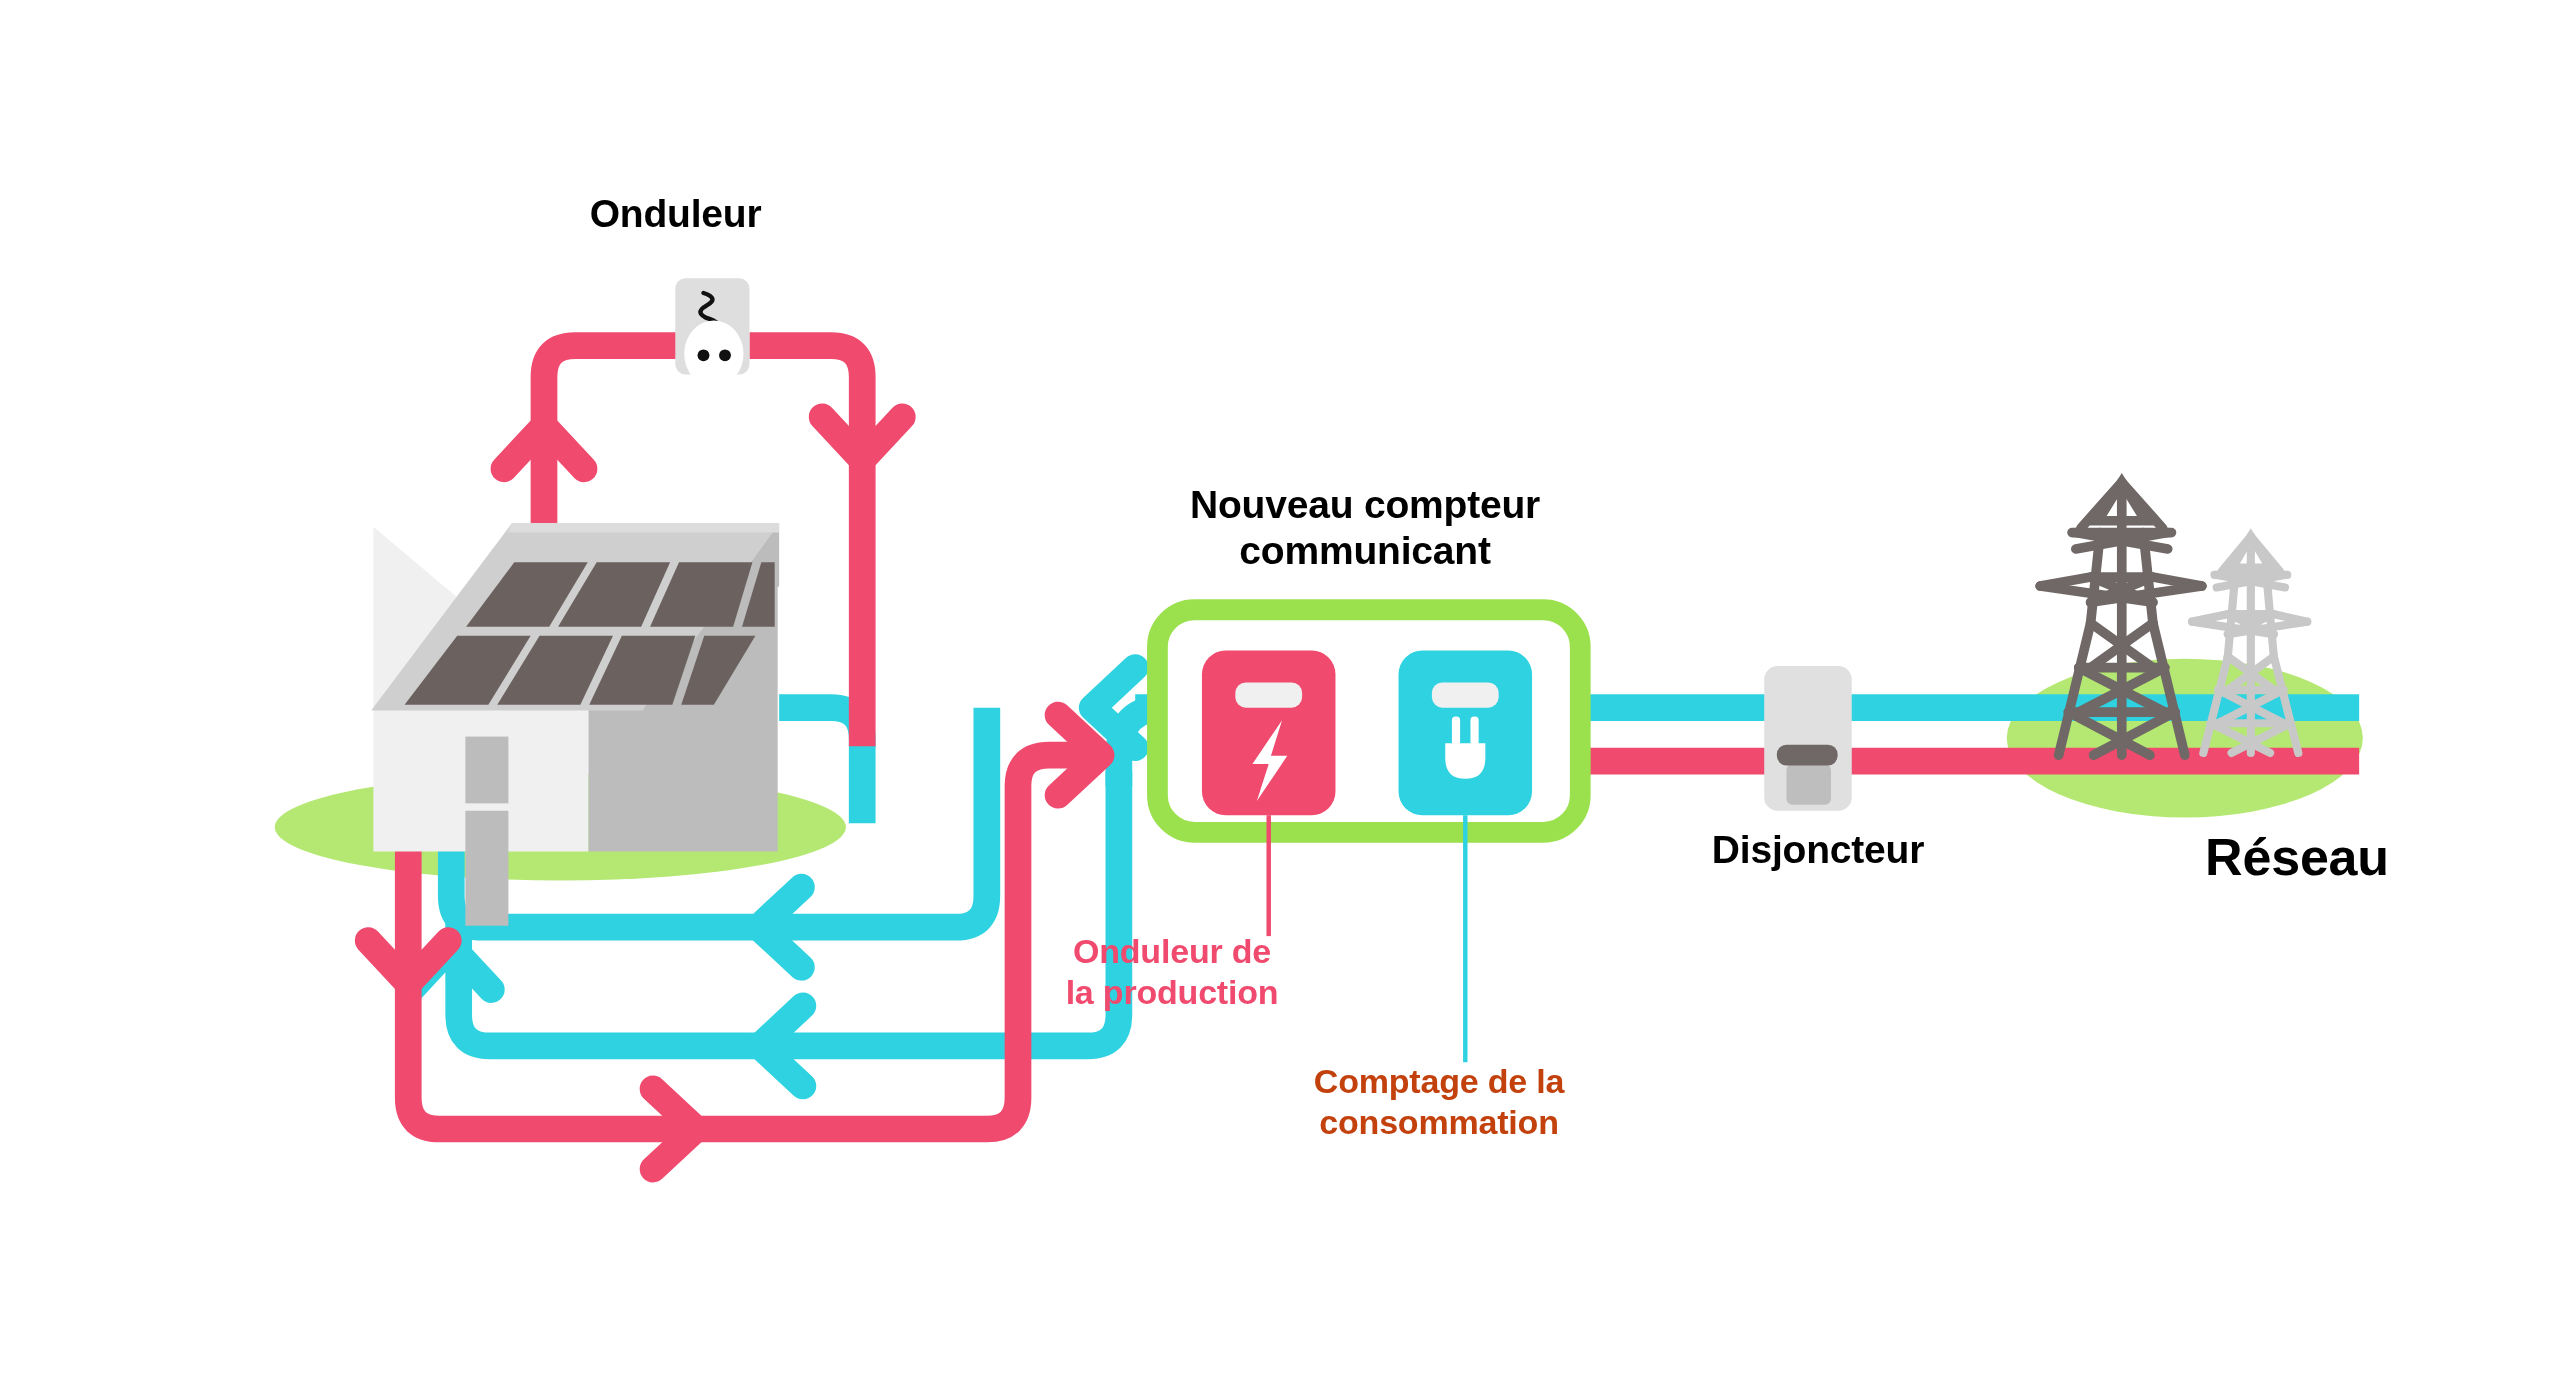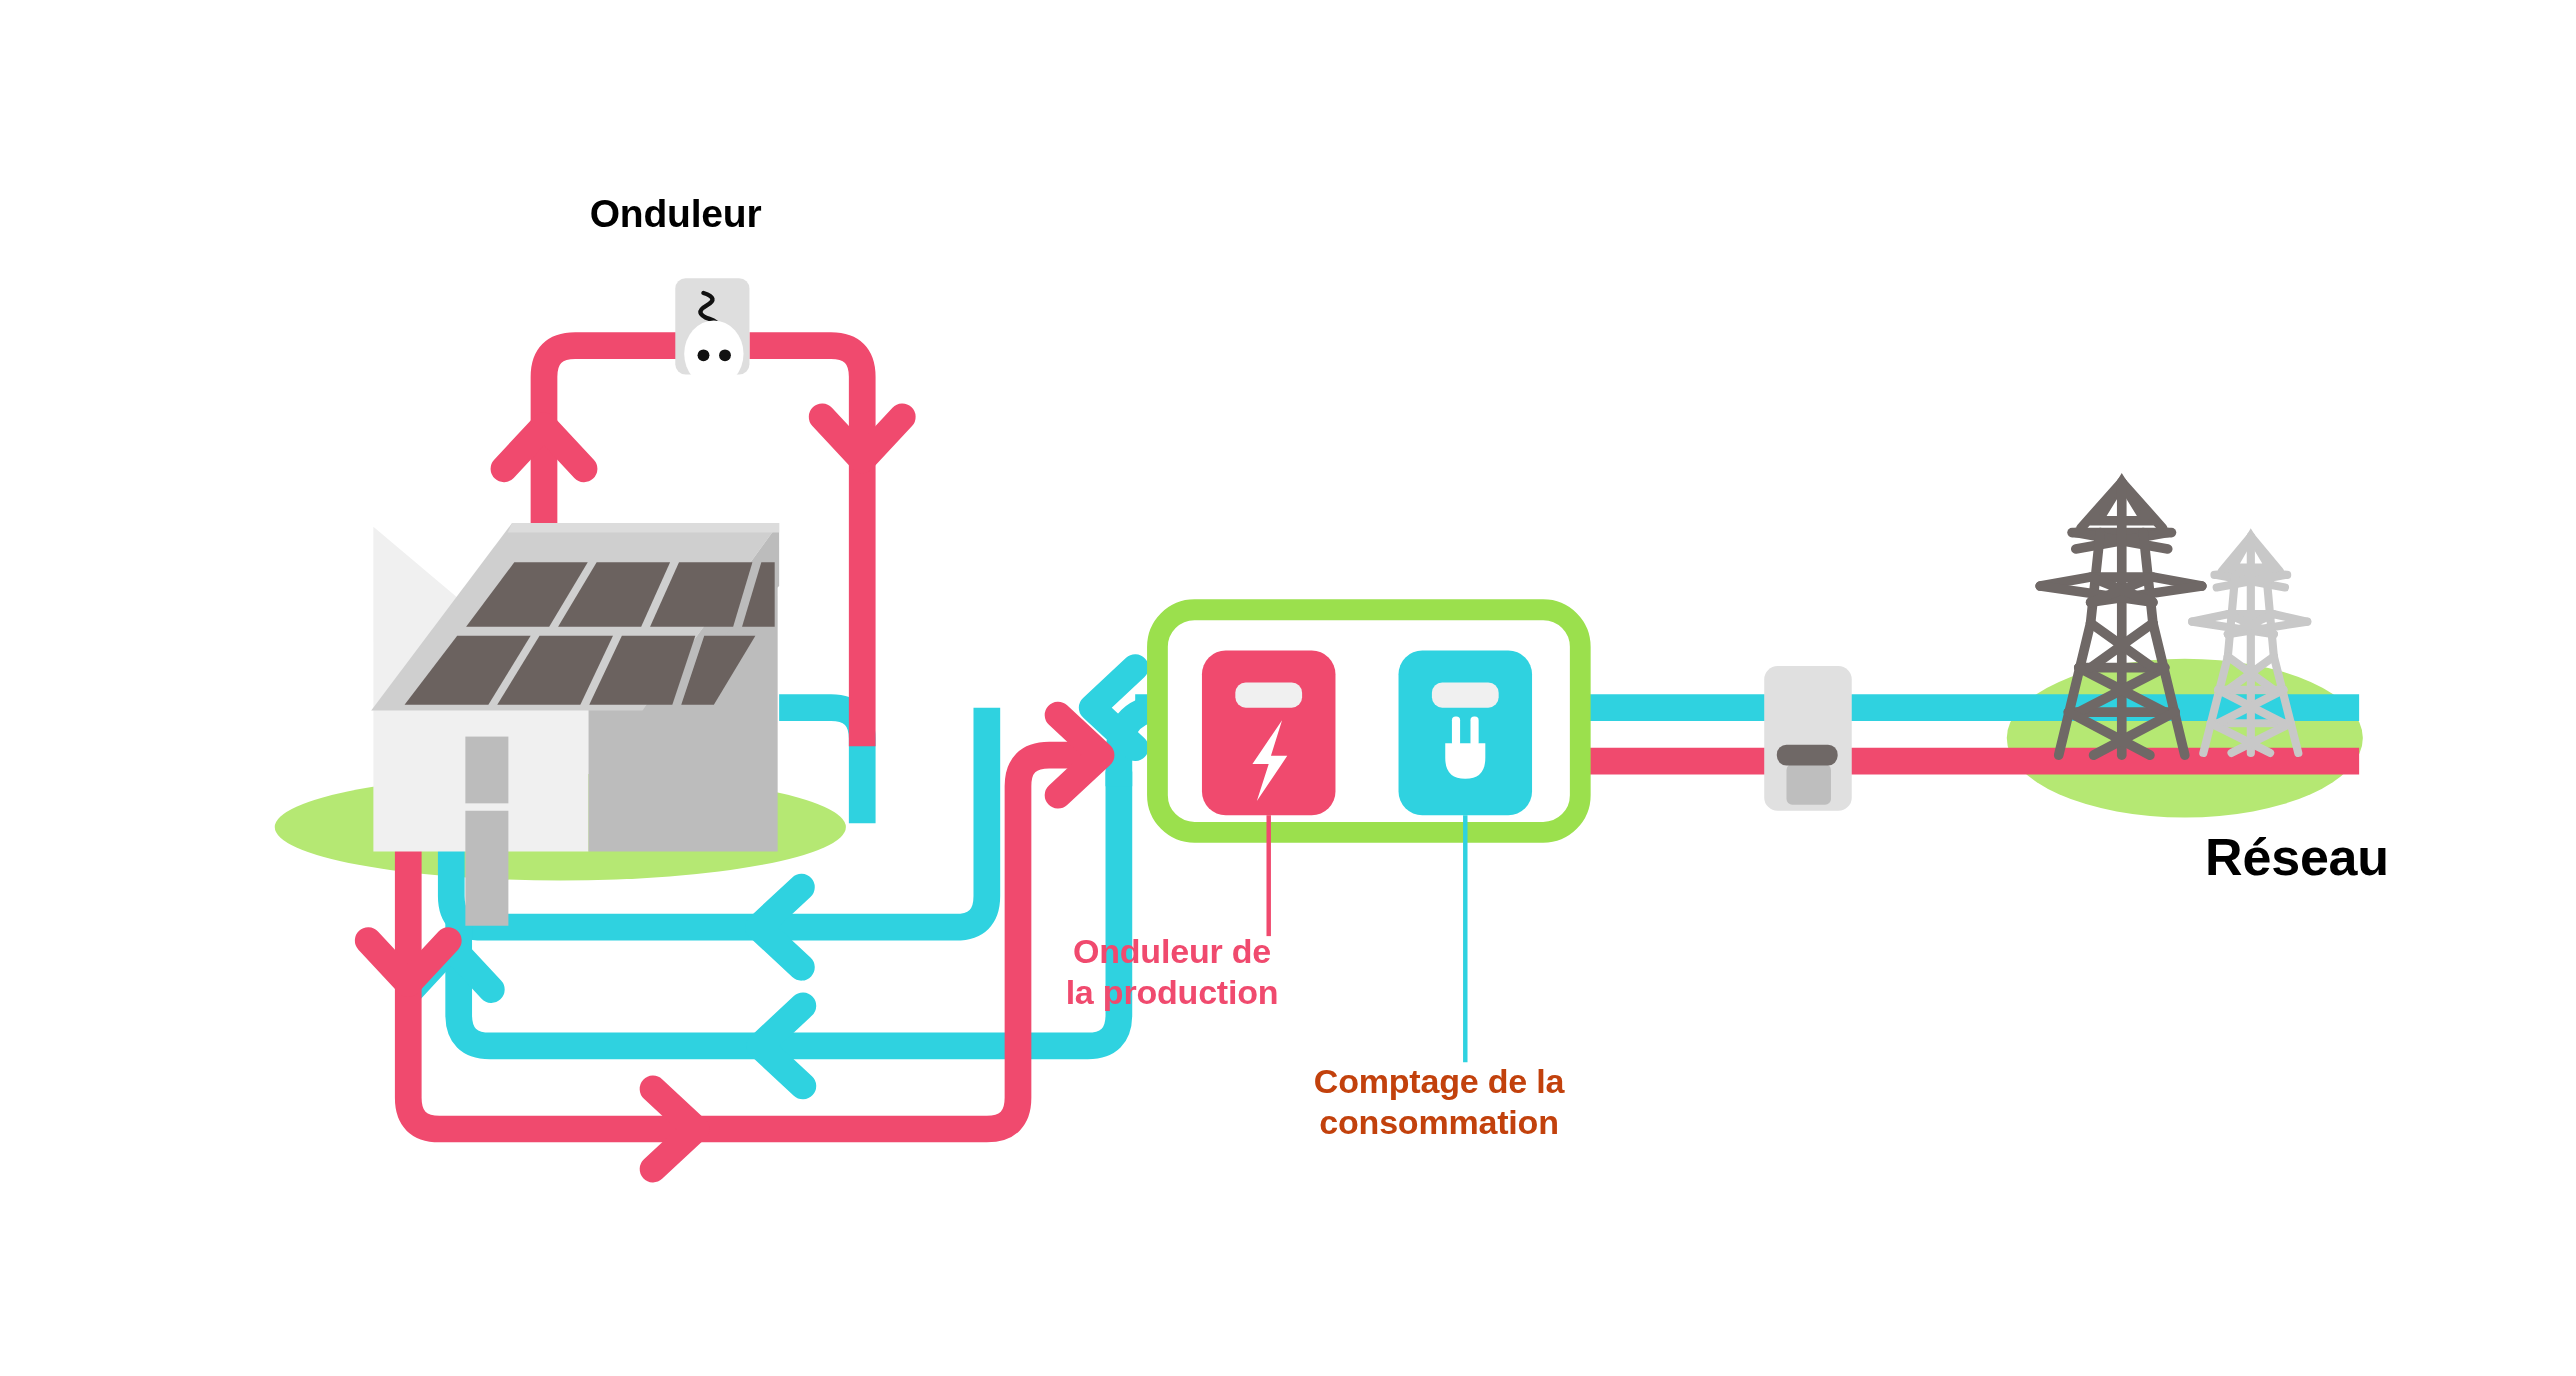--- a/index.html
+++ b/index.html
@@ -205,21 +205,24 @@
       <path d="M 2802 900 L 2918 900 M 2788 960 L 2932 960"></path>
       <path d="M 2802 900 L 2918 960 M 2918 900 L 2802 960"></path>
       <path d="M 2788 960 L 2898 1018 M 2932 960 L 2822 1018"></path>
       <path d="M 2818 840 L 2902 900 M 2902 840 L 2818 900"></path>
     </g>
 
   </svg>
 
   <div class="lbl lbl-onduleur">Onduleur</div>
 
-
+  <div class="lbl lbl-compteur">Nouveau compteur
+communicant</div>
+
+  <div class="lbl lbl-disjoncteur">Disjoncteur</div>
 
   <div class="lbl lbl-reseau">Réseau</div>
 
   <div class="lbl-legend lbl-prod">Onduleur de
 la production</div>
 
   <div class="lbl-legend lbl-conso">Comptage de la
 consommation</div>
 
 </div>

